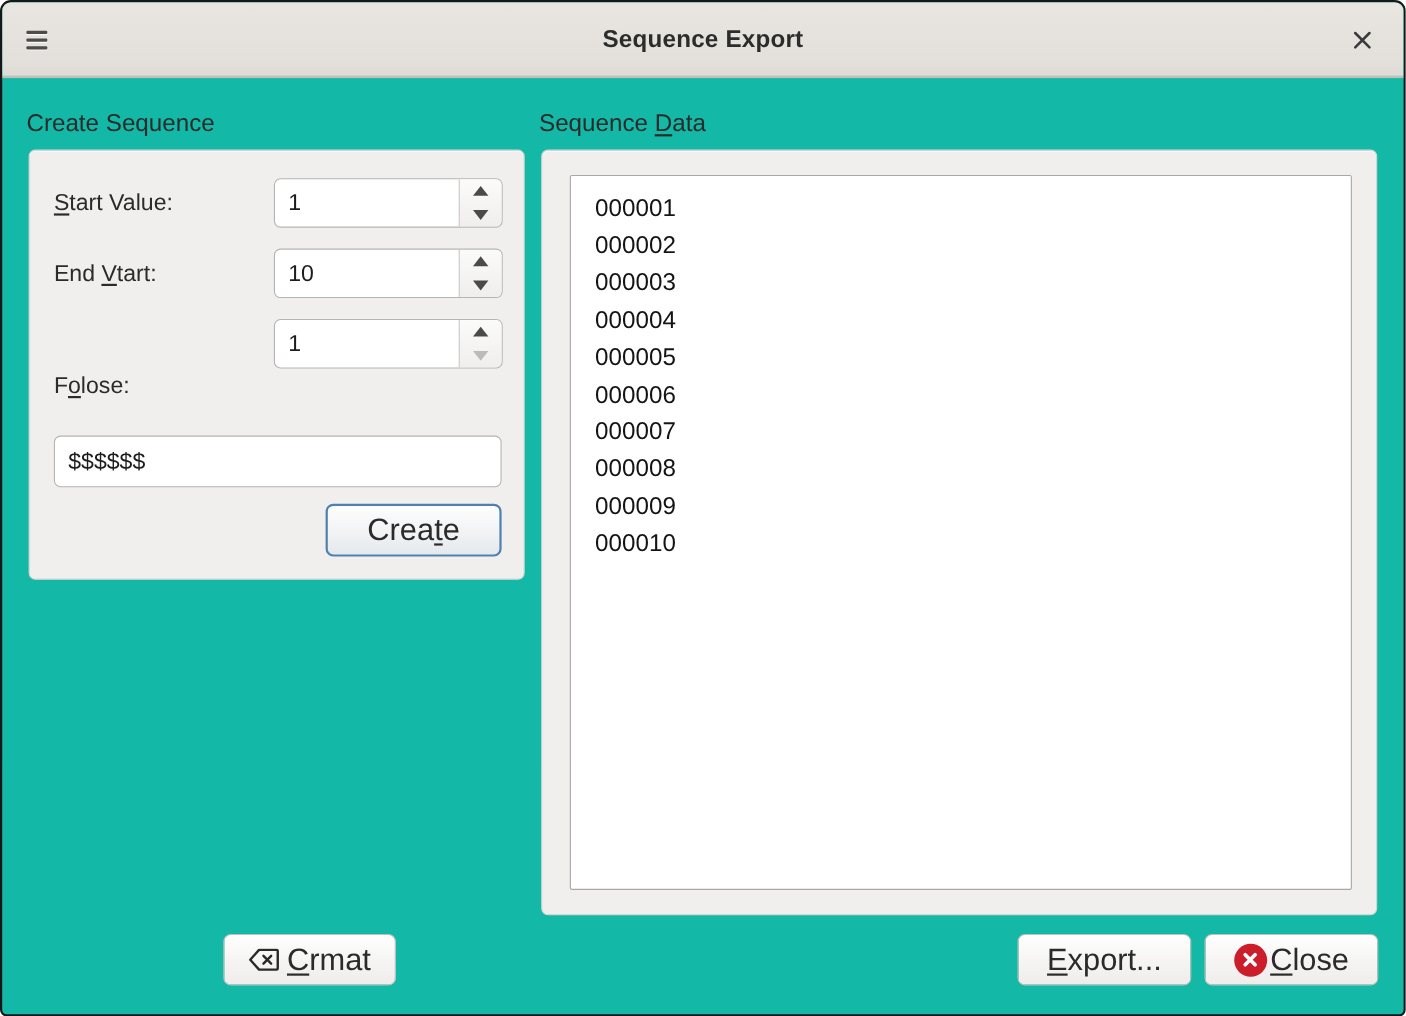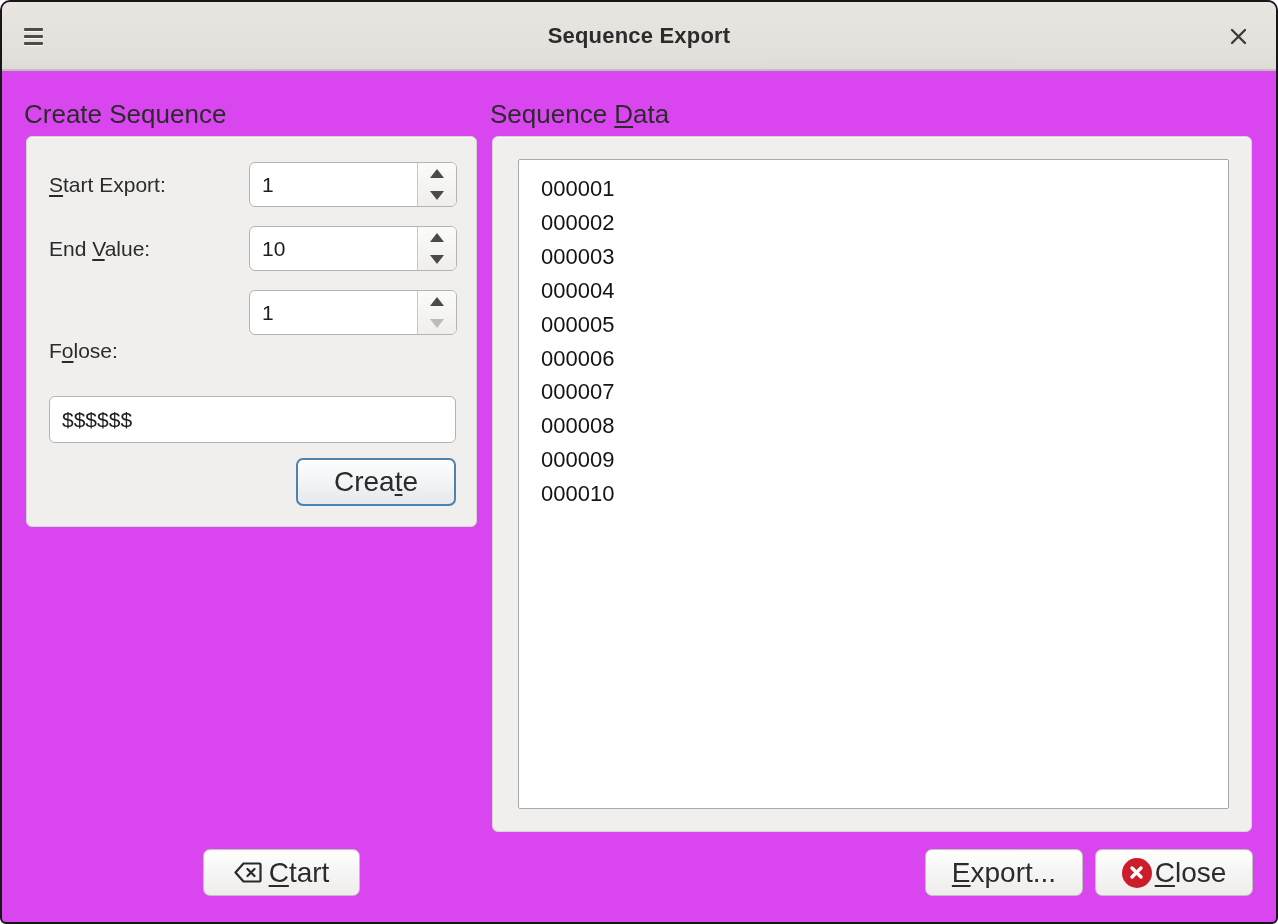--- a/index.html
+++ b/index.html
@@ -1,20 +1,20 @@
 <!DOCTYPE html>
 <html><head>
 <meta charset="utf-8">
 <style>
   html,body{margin:0;padding:0;background:#ffffff;}
   *{box-sizing:border-box;}
   .win{
     position:relative;
     width:1278px;height:924px;
-    background:#d946ef;
+    background:#14b8a6;
     border:2px solid #171717;
     border-radius:10px 10px 6px 6px;
     overflow:hidden;
     font-family:"Liberation Sans","DejaVu Sans",sans-serif;
     color:#2b2b2b;
   }
   
   .titlebar{
     position:relative;height:69px;
     background:linear-gradient(180deg,#e9e6e2 0%,#e3e0db 80%,#dedbd6 100%);
@@ -23,21 +23,21 @@
   }
   .hamburger{position:absolute;left:22px;top:26px;width:20px;height:19px;cursor:pointer;}
   .hamburger i{display:block;width:19px;height:3px;background:#4e4c49;margin-bottom:4px;border-radius:1px;box-shadow:0 1px 0 rgba(255,255,255,.75);}
   .title{
     position:absolute;left:0;right:0;text-align:center;
     font-size:22px;font-weight:700;color:#2c2c2c;letter-spacing:.2px;
   }
   .tb-close{position:absolute;right:26px;top:22px;width:24px;height:24px;display:flex;align-items:center;justify-content:center;cursor:pointer;}
   
   .body{position:relative;width:100%;height:853px;}
-  .grp-heading{position:absolute;font-size:26px;color:#2b2b2b;text-align:center;}
+  .grp-heading{position:absolute;font-size:22px;color:#2b2b2b;text-align:center;}
   .grp{
     position:absolute;background:#f0efee;
     border:1px solid #d6d5d3;border-radius:6px;
     box-shadow:inset 0 1px 0 rgba(255,255,255,.6);
   }
   .grp-left{left:24px;top:65px;width:451px;height:391px;}
   .grp-right{left:490px;top:65px;width:760px;height:696px;}
   .fld-label{position:absolute;left:22px;font-size:21px;line-height:45px;white-space:nowrap;}
   .mn{text-decoration:underline;text-decoration-thickness:1.5px;text-underline-offset:3px;}
   
@@ -120,34 +120,34 @@
   </div>
 
   <div class="body">
 
     <div class="grp-heading" style="left:22px;top:28px;">
       <span>Create Sequence</span>
     </div>
 
     <div class="grp grp-left">
 
-      <label class="fld-label" style="top:25px;"><span></span><span class="mn">S</span><span>tart Export:</span></label>
+      <label class="fld-label" style="top:25px;"><span></span><span class="mn">S</span><span>tart Value:</span></label>
       <div class="spin" style="top:25px;">
         <input class="spin-input" value="1" style="">
         <div class="spin-btns">
           <div class="arrow-btn">
               <span class="tri up"></span>
             </div>
           <div class="arrow-btn">
               <span class="tri down"></span>
             </div>
         </div>
       </div>
 
-      <label class="fld-label" style="top:89px;"><span>End </span><span class="mn">V</span><span>alue:</span></label>
+      <label class="fld-label" style="top:89px;"><span>End </span><span class="mn">V</span><span>tart:</span></label>
       <div class="spin" style="top:89px;justify-content:flex-end;">
         <input class="spin-input" value="10" style="">
         <div class="spin-btns">
           <div class="arrow-btn">
               <span class="tri up"></span>
             </div>
           <div class="arrow-btn">
               <span class="tri down"></span>
             </div>
         </div>
@@ -191,21 +191,21 @@
 000010</div>
       </div>
     </div>
 
 
     <button class="btn bottom-btn btn-clear">
       <svg width="28" height="21" viewBox="0 0 28 21">
           <path d="M9.5 1.5 H25.5 a1 1 0 0 1 1 1 V18.5 a1 1 0 0 1 -1 1 H9.5 L1.5 10.5 Z" fill="none" stroke="#2a2a2a" stroke-width="2.2" stroke-linejoin="round"></path>
           <path d="M13.5 7 L20.5 14 M20.5 7 L13.5 14" stroke="#2a2a2a" stroke-width="2.2" stroke-linecap="round"></path>
         </svg>
-      <span><span></span><span class="mn">C</span><span>tart</span></span>
+      <span><span></span><span class="mn">C</span><span>rmat</span></span>
     </button>
 
     <button class="btn bottom-btn btn-export">
         <span><span></span><span class="mn">E</span><span>xport...</span></span>
       </button>
 
     <button class="btn bottom-btn btn-close">
       <span class="close-badge">
         <svg width="15" height="15" viewBox="0 0 15 15">
             <path d="M3 3 L12 12 M12 3 L3 12" stroke="#ffffff" stroke-width="3.4" stroke-linecap="round"></path>

